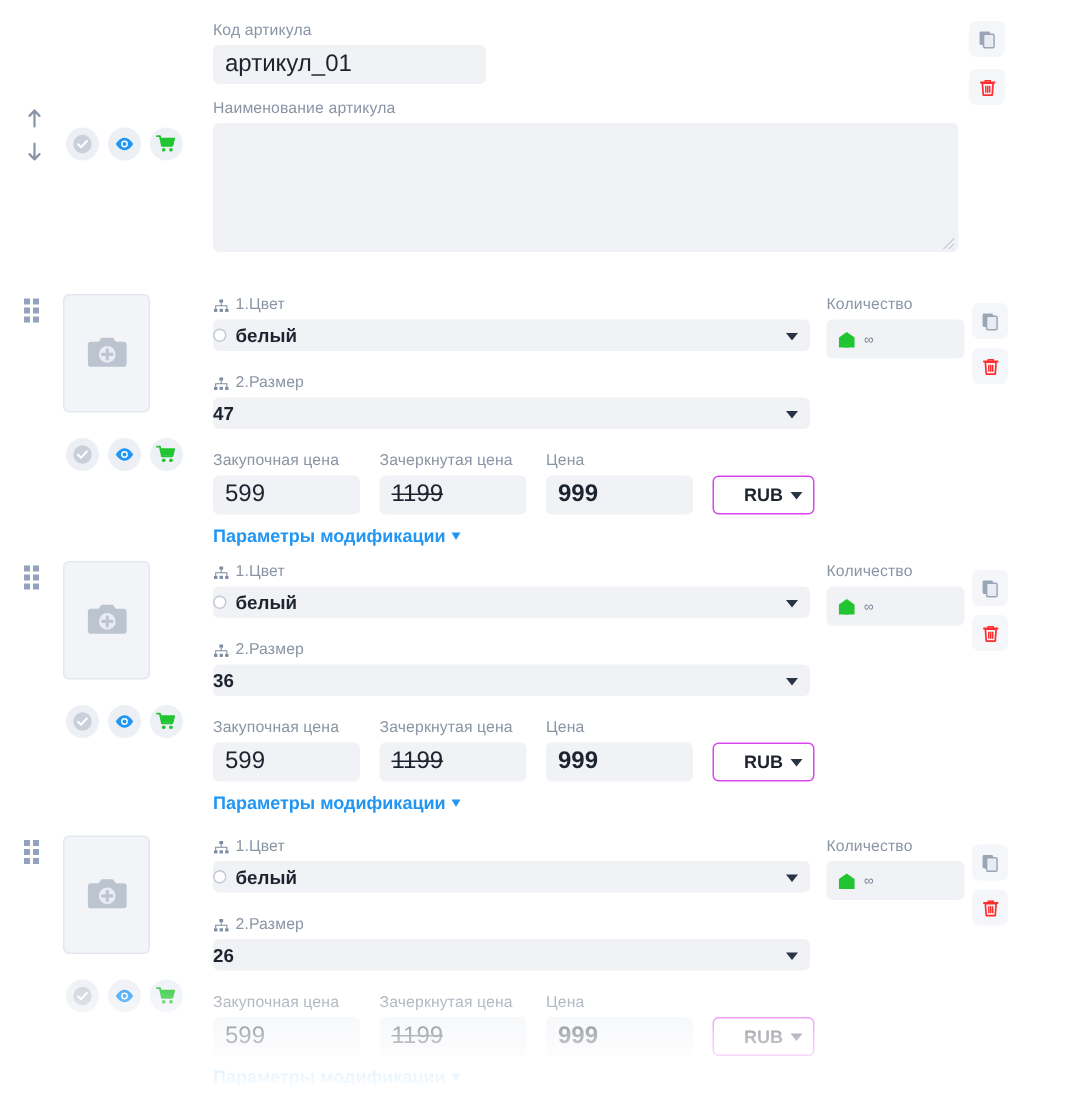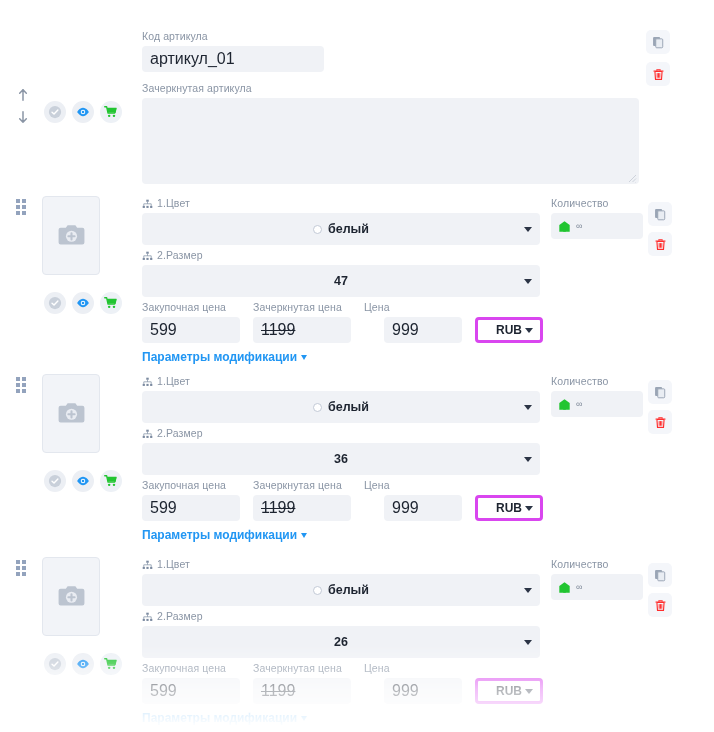--- a/index.html
+++ b/index.html
@@ -41,24 +41,24 @@
     position: relative;
   }
   .textarea .grip {
     position: absolute; right: 2px; bottom: 1px;
     width: 9px; height: 9px;
     opacity: .45;
   }
   .sel {
     background: #f0f2f6;
     border-radius: 4px;
-    height: 32px;
+    height: 21px;
     display: flex;
     align-items: center;
-    justify-content: center;
+    justify-content: flex-start;
     position: relative;
     font-size: 12.5px;
     font-weight: bold;
     color: #1d2430;
   }
   .sel .caret {
     position: absolute;
     right: 8px; top: 50%;
     width: 0; height: 0;
     margin-top: -2px;
@@ -71,41 +71,41 @@
     border: 1px solid #c3cad6;
     border-radius: 50%;
     background: #fff;
     margin-right: 6px;
     display: inline-block;
   }
   .selwrap { display:flex; align-items:center; }
 
   .cur {
     background: #ffffff;
-    border: 3px solid #d946ef;
+    border: 1px solid #d946ef;
     border-radius: 4px;
     height: 26px;
     width: 68px;
     display: flex;
     align-items: center;
     justify-content: center;
     position: relative;
     font-size: 12px;
     font-weight: bold;
     color: #1d2430;
   }
   .cur .caret {
     position: absolute; right: 7px; top: 50%;
     width: 0; height: 0; margin-top: -2px;
     border-left: 4px solid transparent;
     border-right: 4px solid transparent;
     border-top: 5px solid #2b3445;
   }
   .strike { text-decoration: line-through; }
-  .bold { font-weight: normal; margin-left: 20px; }
+  .bold { font-weight: bold; }
 
   
   .rail-arrows { position:absolute; left:16px; display:flex; flex-direction:column; gap:8px; }
   .arrow { width:14px; height:14px; color:#8a95a5; }
   .drag {
     position:absolute; left:16px;
     display:grid; grid-template-columns: repeat(2, 4px);
     grid-template-rows: repeat(3, 4px); gap:2px;
   }
   .drag i { background:#93a3bd; display:block; width:4px; height:4px; }
@@ -166,21 +166,21 @@
   .fadeout {
     -webkit-mask-image: linear-gradient(to bottom, #000 0px, #000 96px, rgba(0,0,0,.35) 140px, rgba(0,0,0,0) 178px);
     mask-image: linear-gradient(to bottom, #000 0px, #000 96px, rgba(0,0,0,.35) 140px, rgba(0,0,0,0) 178px);
   }
 </style>
 </head>
 <body>
 
 <div class="page">
 
-  <div class="sec" style="top:16px;height:185px;">
+  <div class="sec" style="top:0;height:185px;">
 
     <div class="rail-arrows" style="top:72px;">
       <svg class="arrow" viewBox="0 0 16 16">
         <path d="M8 2 L8 14 M8 2 L4.2 6 M8 2 L11.8 6" stroke="#8a95a5" stroke-width="1.7" fill="none" stroke-linecap="round"></path>
       </svg>
       <svg class="arrow" viewBox="0 0 16 16">
         <path d="M8 14 L8 2 M8 14 L4.2 10 M8 14 L11.8 10" stroke="#8a95a5" stroke-width="1.7" fill="none" stroke-linecap="round"></path>
       </svg>
     </div>
 
@@ -207,21 +207,21 @@
         </svg>
       </span>
     </div>
 
     <div style="position:absolute;left:142px;top:14px;width:182px;">
       <div class="lbl">Код артикула</div>
       <div class="inp">артикул_01</div>
     </div>
 
     <div style="position:absolute;left:142px;top:66px;width:497px;">
-      <div class="lbl">Зачеркнутая артикула</div>
+      <div class="lbl">Наименование артикула</div>
       <div class="textarea">
         <svg class="grip" viewBox="0 0 9 9">
           <path d="M8 1 L1 8 M8 4.5 L4.5 8 M8 8 L7.6 8.4" stroke="#9aa5b5" stroke-width=".9" fill="none"></path>
         </svg>
       </div>
     </div>
 
     <div style="position:absolute;left:646px;top:14px;display:flex;flex-direction:column;gap:8px;">
       <span class="actbtn">
         <svg width="13" height="13" viewBox="0 0 16 16">

